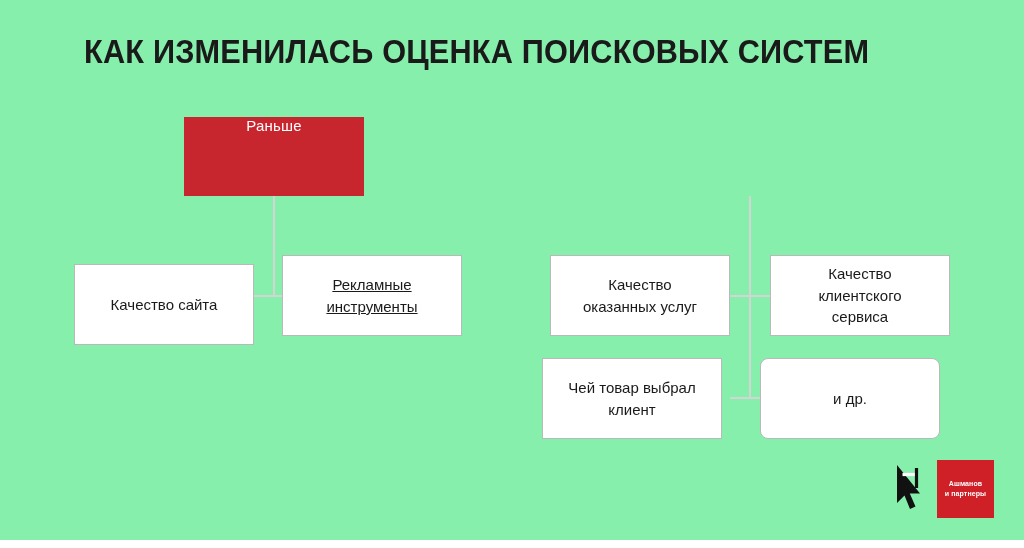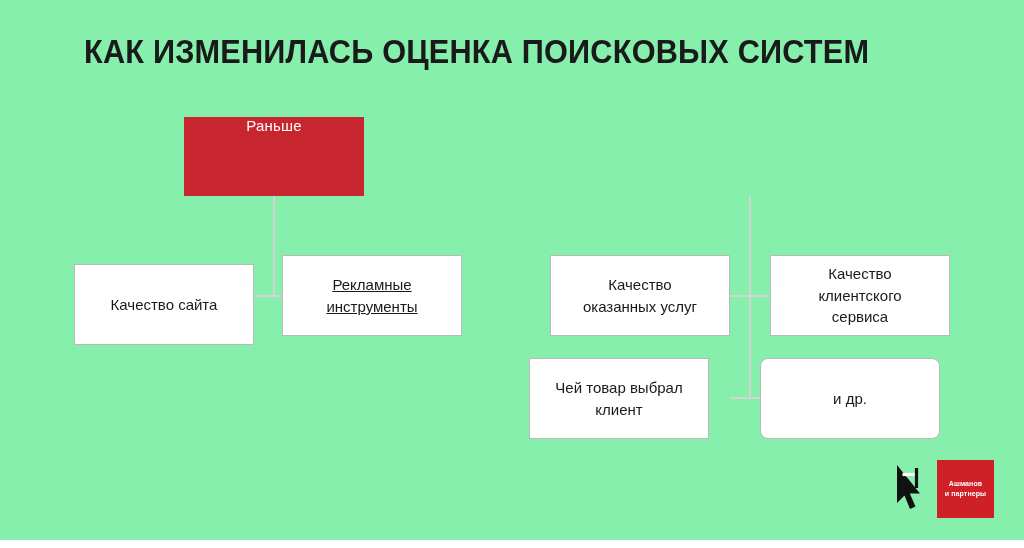--- a/index.html
+++ b/index.html
@@ -72,21 +72,21 @@
     padding: 4px 10px;
   }
 
   
   #leaf-site-quality { left: 74px;  top: 255px; width: 180px; height: 81px; margin-top: 9px; }
   #leaf-ad-tools     { left: 282px; top: 255px; width: 180px; height: 81px; text-decoration: underline; }
 
   
   #leaf-service-quality  { left: 550px; top: 255px; width: 180px; height: 81px; }
   #leaf-client-service   { left: 770px; top: 255px; width: 180px; height: 81px; }
-  #leaf-whose-product    { left: 529px; top: 358px; width: 180px; height: 81px; }
+  #leaf-whose-product    { left: 542px; top: 358px; width: 180px; height: 81px; }
   #leaf-etc              { left: 760px; top: 358px; width: 180px; height: 81px; border-radius: 8px; }
 
   
   .conn {
     position: absolute;
     background: #d4d4d4;
   }
   .conn.v { width: 2px; }
   .conn.h { height: 2px; }
 

